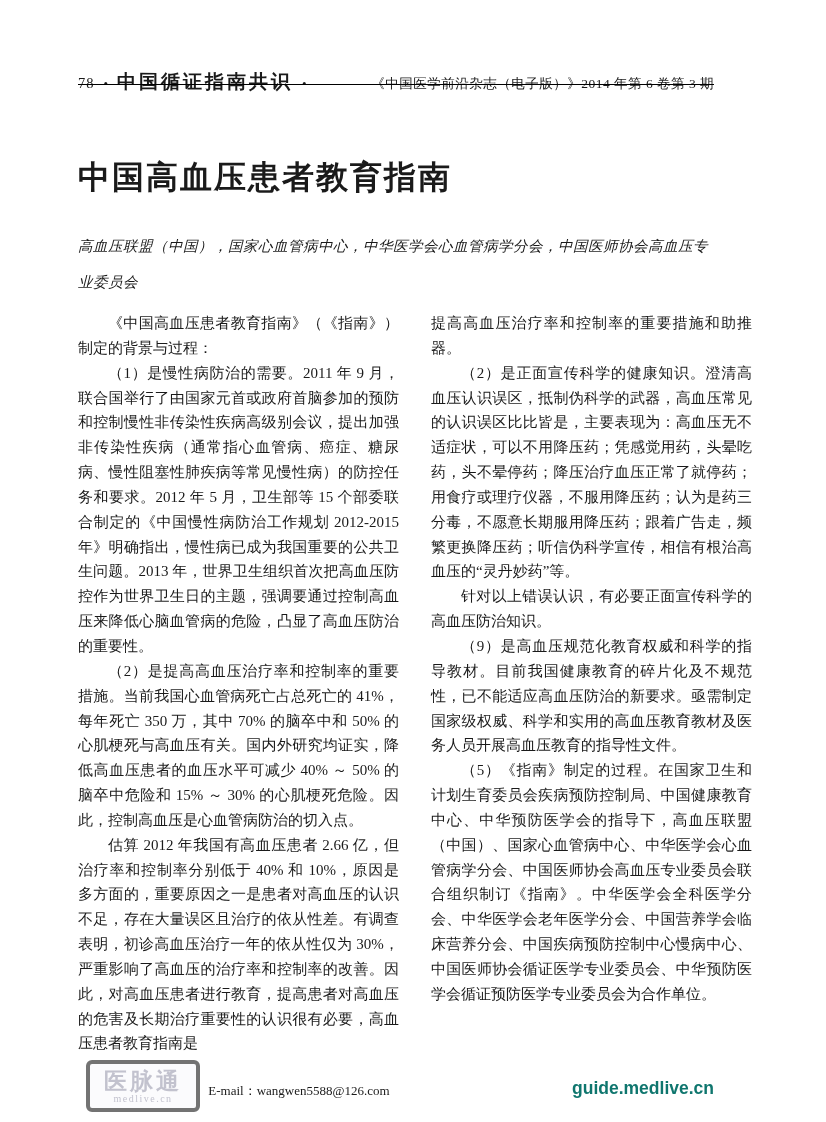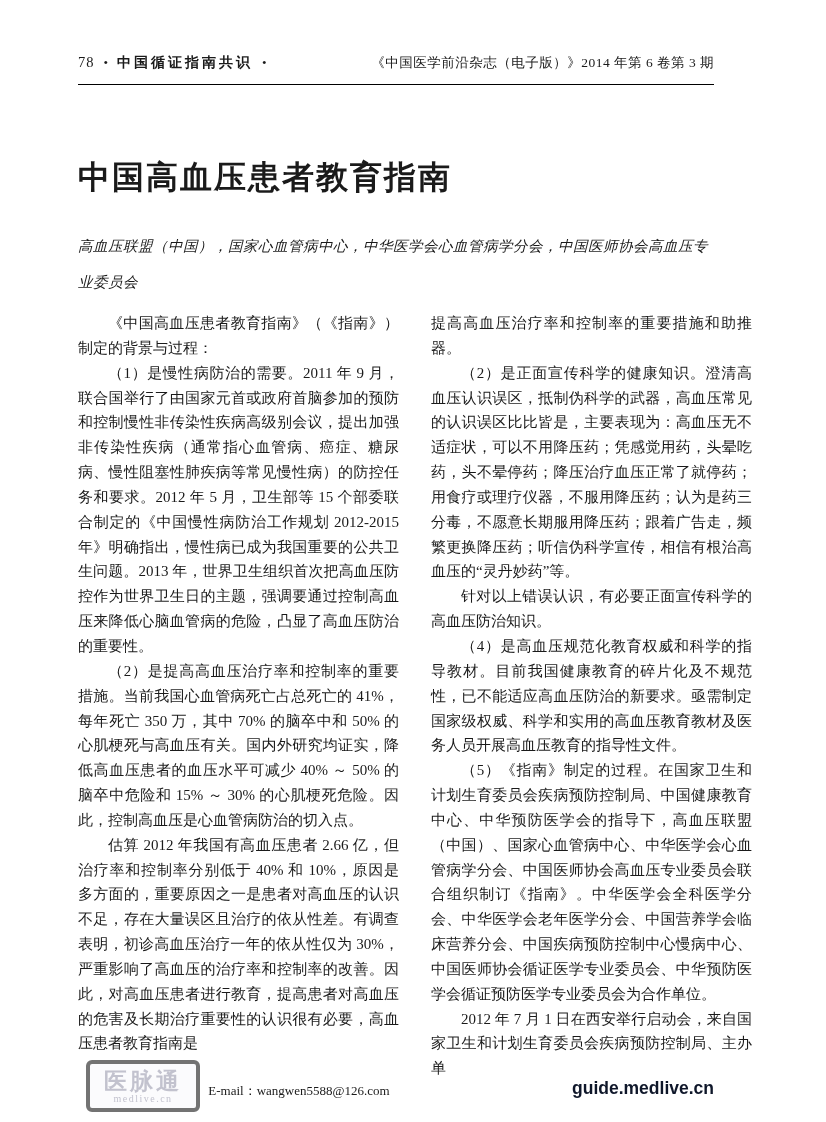--- a/index.html
+++ b/index.html
@@ -18,21 +18,21 @@
     position: absolute;
     top: 54px; left: 78px; right: 74px;
     display: flex;
     justify-content: space-between;
     align-items: baseline;
     font-size: 14px;
   }
   .header-left { display: flex; align-items: baseline; gap: 9px; }
   .page-num { font-size: 14.5px; letter-spacing: 1px; }
   .bullet { font-size: 13px; }
-  .section { font-weight: bold; letter-spacing: 3px; font-size: 14px; }
+  .section { font-weight: bold; letter-spacing: 3px; font-size: 19px; margin-top: 15px; }
   .header-right { font-size: 13.5px; letter-spacing: 0.5px; }
   .header-rule {
     position: absolute;
     top: 84px; left: 78px; right: 74px;
     border-top: 1.6px solid #000;
   }
 
   
   .title {
     position: absolute;
@@ -140,31 +140,30 @@
     <div class="col">
       <p>《中国高血压患者教育指南》（《指南》）制定的背景与过程：</p>
       <p>（1）是慢性病防治的需要。2011 年 9 月，联合国举行了由国家元首或政府首脑参加的预防和控制慢性非传染性疾病高级别会议，提出加强非传染性疾病（通常指心血管病、癌症、糖尿病、慢性阻塞性肺疾病等常见慢性病）的防控任务和要求。2012 年 5 月，卫生部等 15 个部委联合制定的《中国慢性病防治工作规划 2012-2015 年》明确指出，慢性病已成为我国重要的公共卫生问题。2013 年，世界卫生组织首次把高血压防控作为世界卫生日的主题，强调要通过控制高血压来降低心脑血管病的危险，凸显了高血压防治的重要性。</p>
       <p>（2）是提高高血压治疗率和控制率的重要措施。当前我国心血管病死亡占总死亡的 41%，每年死亡 350 万，其中 70% 的脑卒中和 50% 的心肌梗死与高血压有关。国内外研究均证实，降低高血压患者的血压水平可减少 40% ～ 50% 的脑卒中危险和 15% ～ 30% 的心肌梗死危险。因此，控制高血压是心血管病防治的切入点。</p>
       <p>估算 2012 年我国有高血压患者 2.66 亿，但治疗率和控制率分别低于 40% 和 10%，原因是多方面的，重要原因之一是患者对高血压的认识不足，存在大量误区且治疗的依从性差。有调查表明，初诊高血压治疗一年的依从性仅为 30%，严重影响了高血压的治疗率和控制率的改善。因此，对高血压患者进行教育，提高患者对高血压的危害及长期治疗重要性的认识很有必要，高血压患者教育指南是</p>
     </div>
     <div class="col">
       <p class="no-indent">提高高血压治疗率和控制率的重要措施和助推器。</p>
       <p>（2）是正面宣传科学的健康知识。澄清高血压认识误区，抵制伪科学的武器，高血压常见的认识误区比比皆是，主要表现为：高血压无不适症状，可以不用降压药；凭感觉用药，头晕吃药，头不晕停药；降压治疗血压正常了就停药；用食疗或理疗仪器，不服用降压药；认为是药三分毒，不愿意长期服用降压药；跟着广告走，频繁更换降压药；听信伪科学宣传，相信有根治高血压的“灵丹妙药”等。</p>
       <p>针对以上错误认识，有必要正面宣传科学的高血压防治知识。</p>
-      <p>（4）是高血压规范化教育权威和科学的指导教材。目前我国健康教育的碎片化及不规范性，已不能适应高血压防治的新要求。亟需制定国家级权威、科学和实用的高血压教育教材及医务人员开展高血压教育的指导性文件。</p>
+      <p>（9）是高血压规范化教育权威和科学的指导教材。目前我国健康教育的碎片化及不规范性，已不能适应高血压防治的新要求。亟需制定国家级权威、科学和实用的高血压教育教材及医务人员开展高血压教育的指导性文件。</p>
       <p>（5）《指南》制定的过程。在国家卫生和计划生育委员会疾病预防控制局、中国健康教育中心、中华预防医学会的指导下，高血压联盟（中国）、国家心血管病中心、中华医学会心血管病学分会、中国医师协会高血压专业委员会联合组织制订《指南》。中华医学会全科医学分会、中华医学会老年医学分会、中国营养学会临床营养分会、中国疾病预防控制中心慢病中心、中国医师协会循证医学专业委员会、中华预防医学会循证预防医学专业委员会为合作单位。</p>
-      <p>2012 年 7 月 1 日在西安举行启动会，来自国家卫生和计划生育委员会疾病预防控制局、主办单</p>
     </div>
   </main>
 
   <div class="footnote">
     <span>通讯作者：王文</span>
     <span class="email">E-mail：wangwen5588@126.com</span>
   </div>
 
   <div class="medlive-logo">
     <span class="logo-text">医脉通</span>
     <span class="logo-sub">medlive.cn</span>
   </div>
 
-  <a class="guide-link" style="color: #0f172a;">guide.medlive.cn</a>
+  <a class="guide-link" style="color: #0f766e;">guide.medlive.cn</a>
 
 </div>
 
 </body></html>

